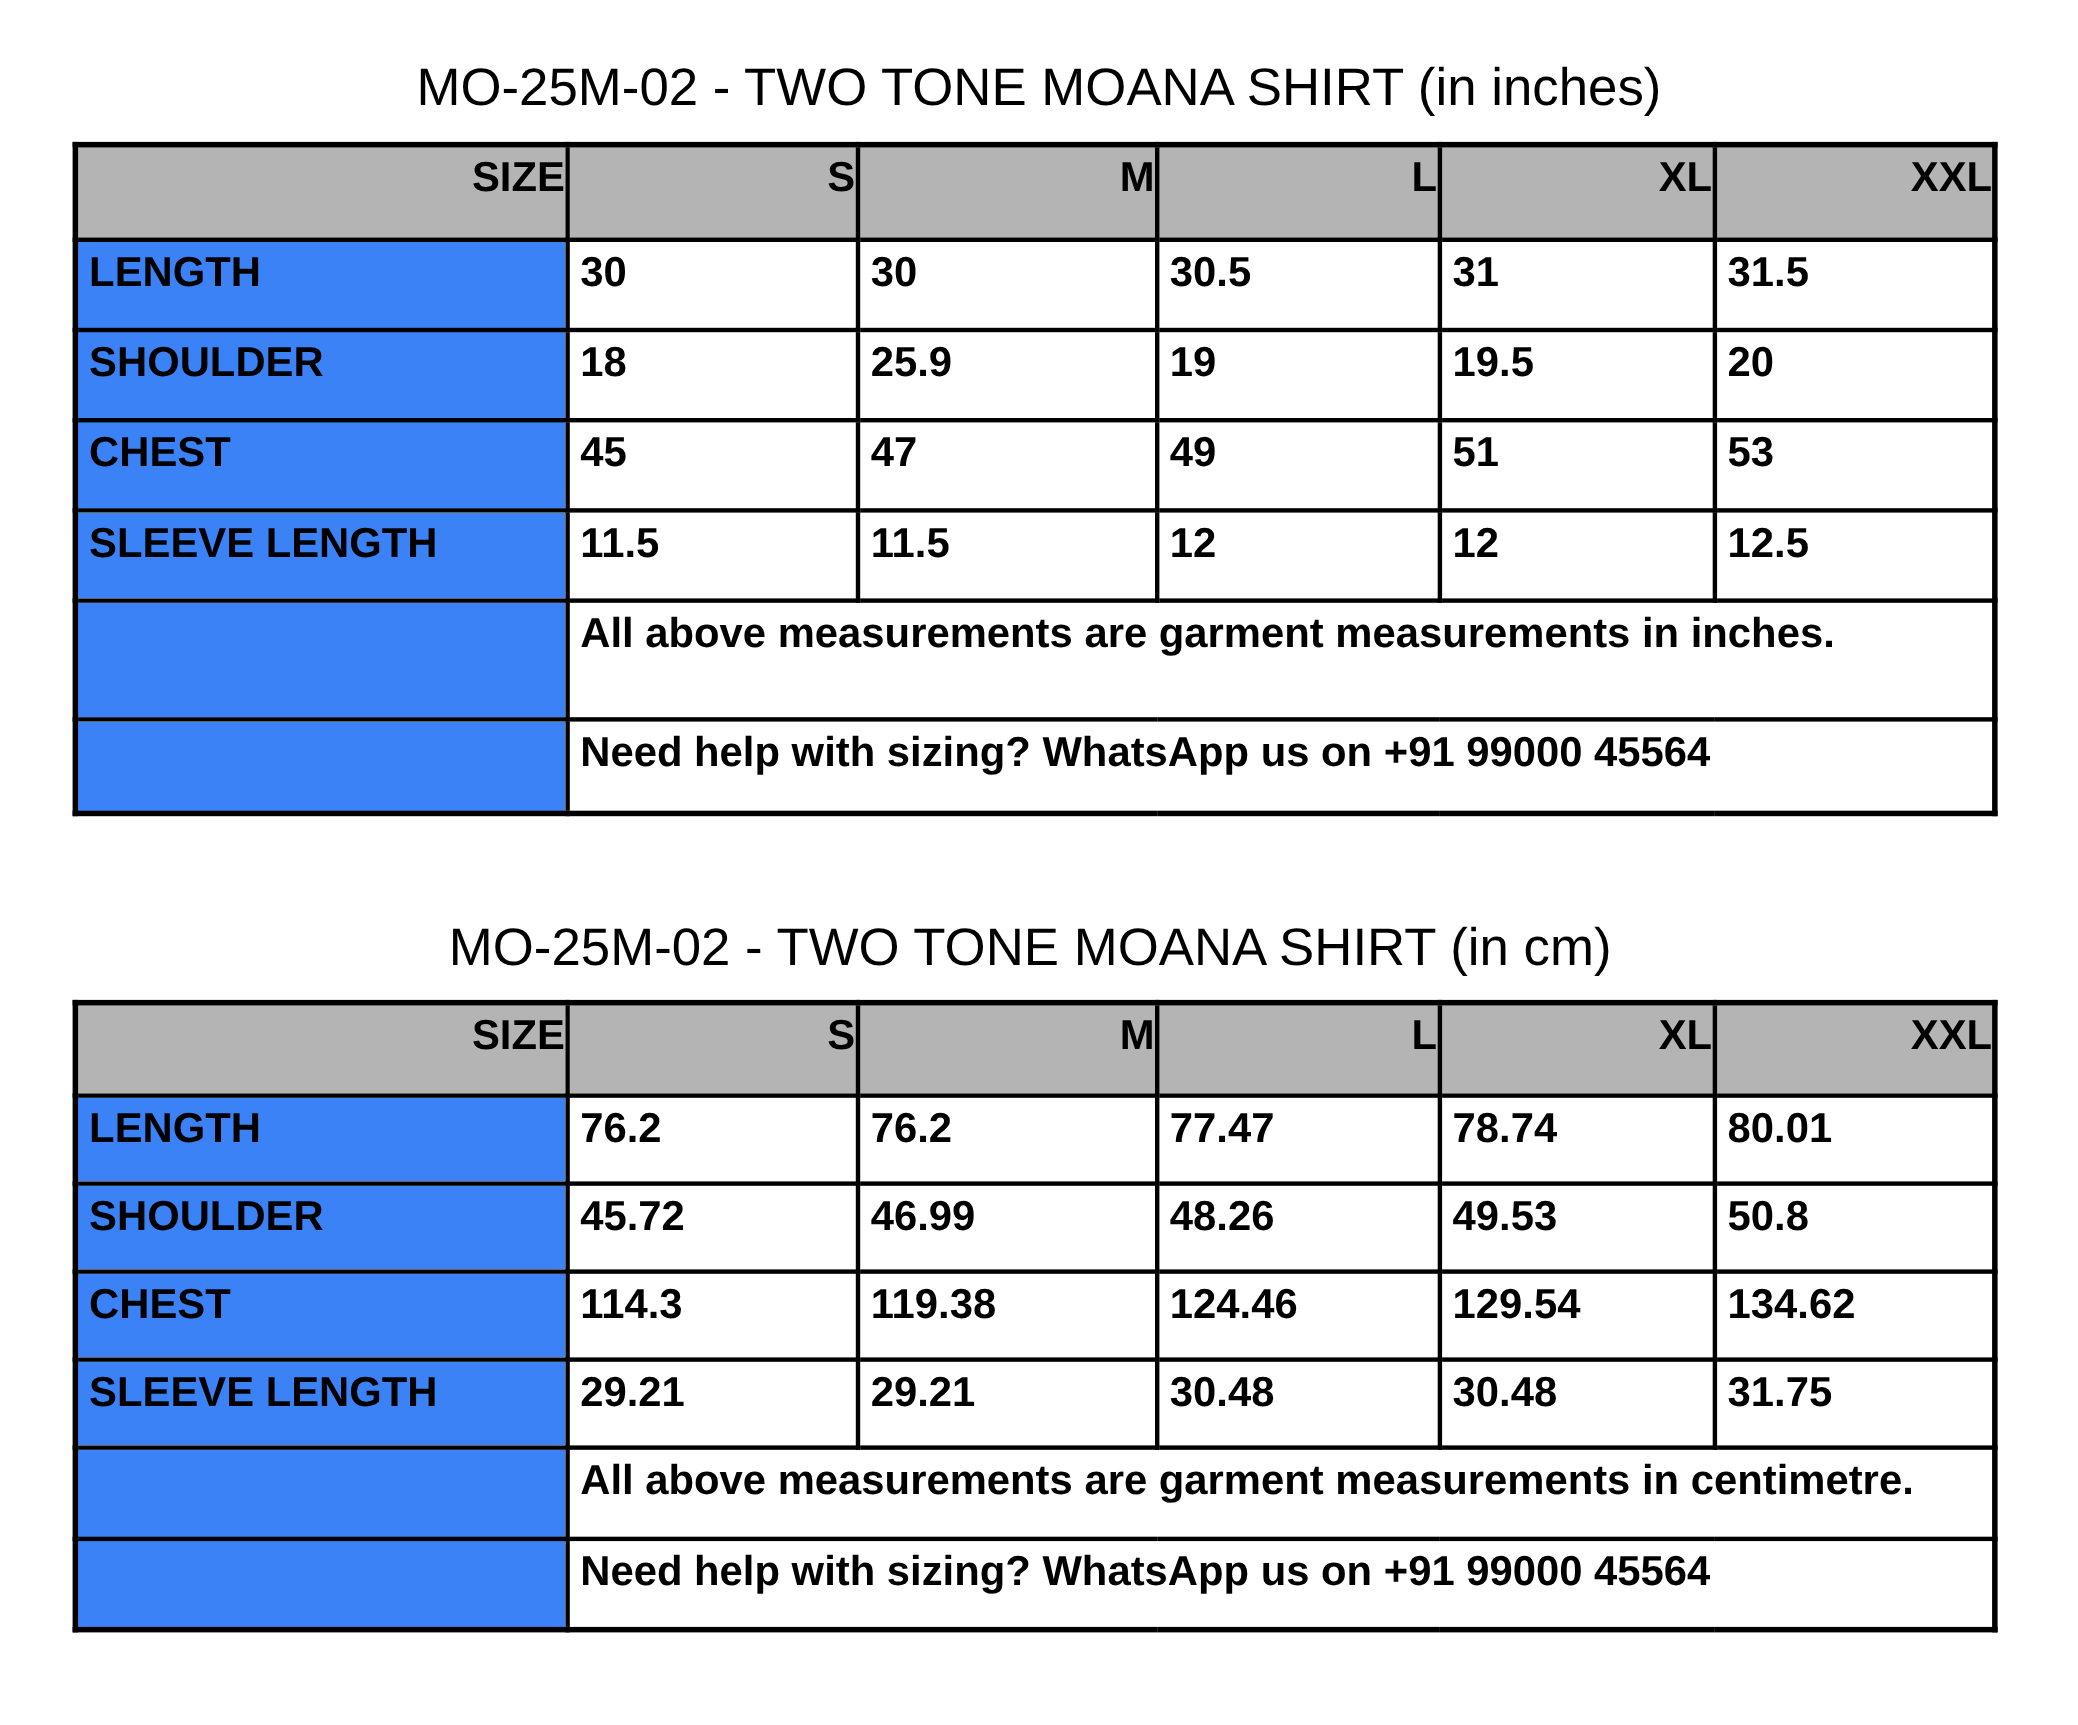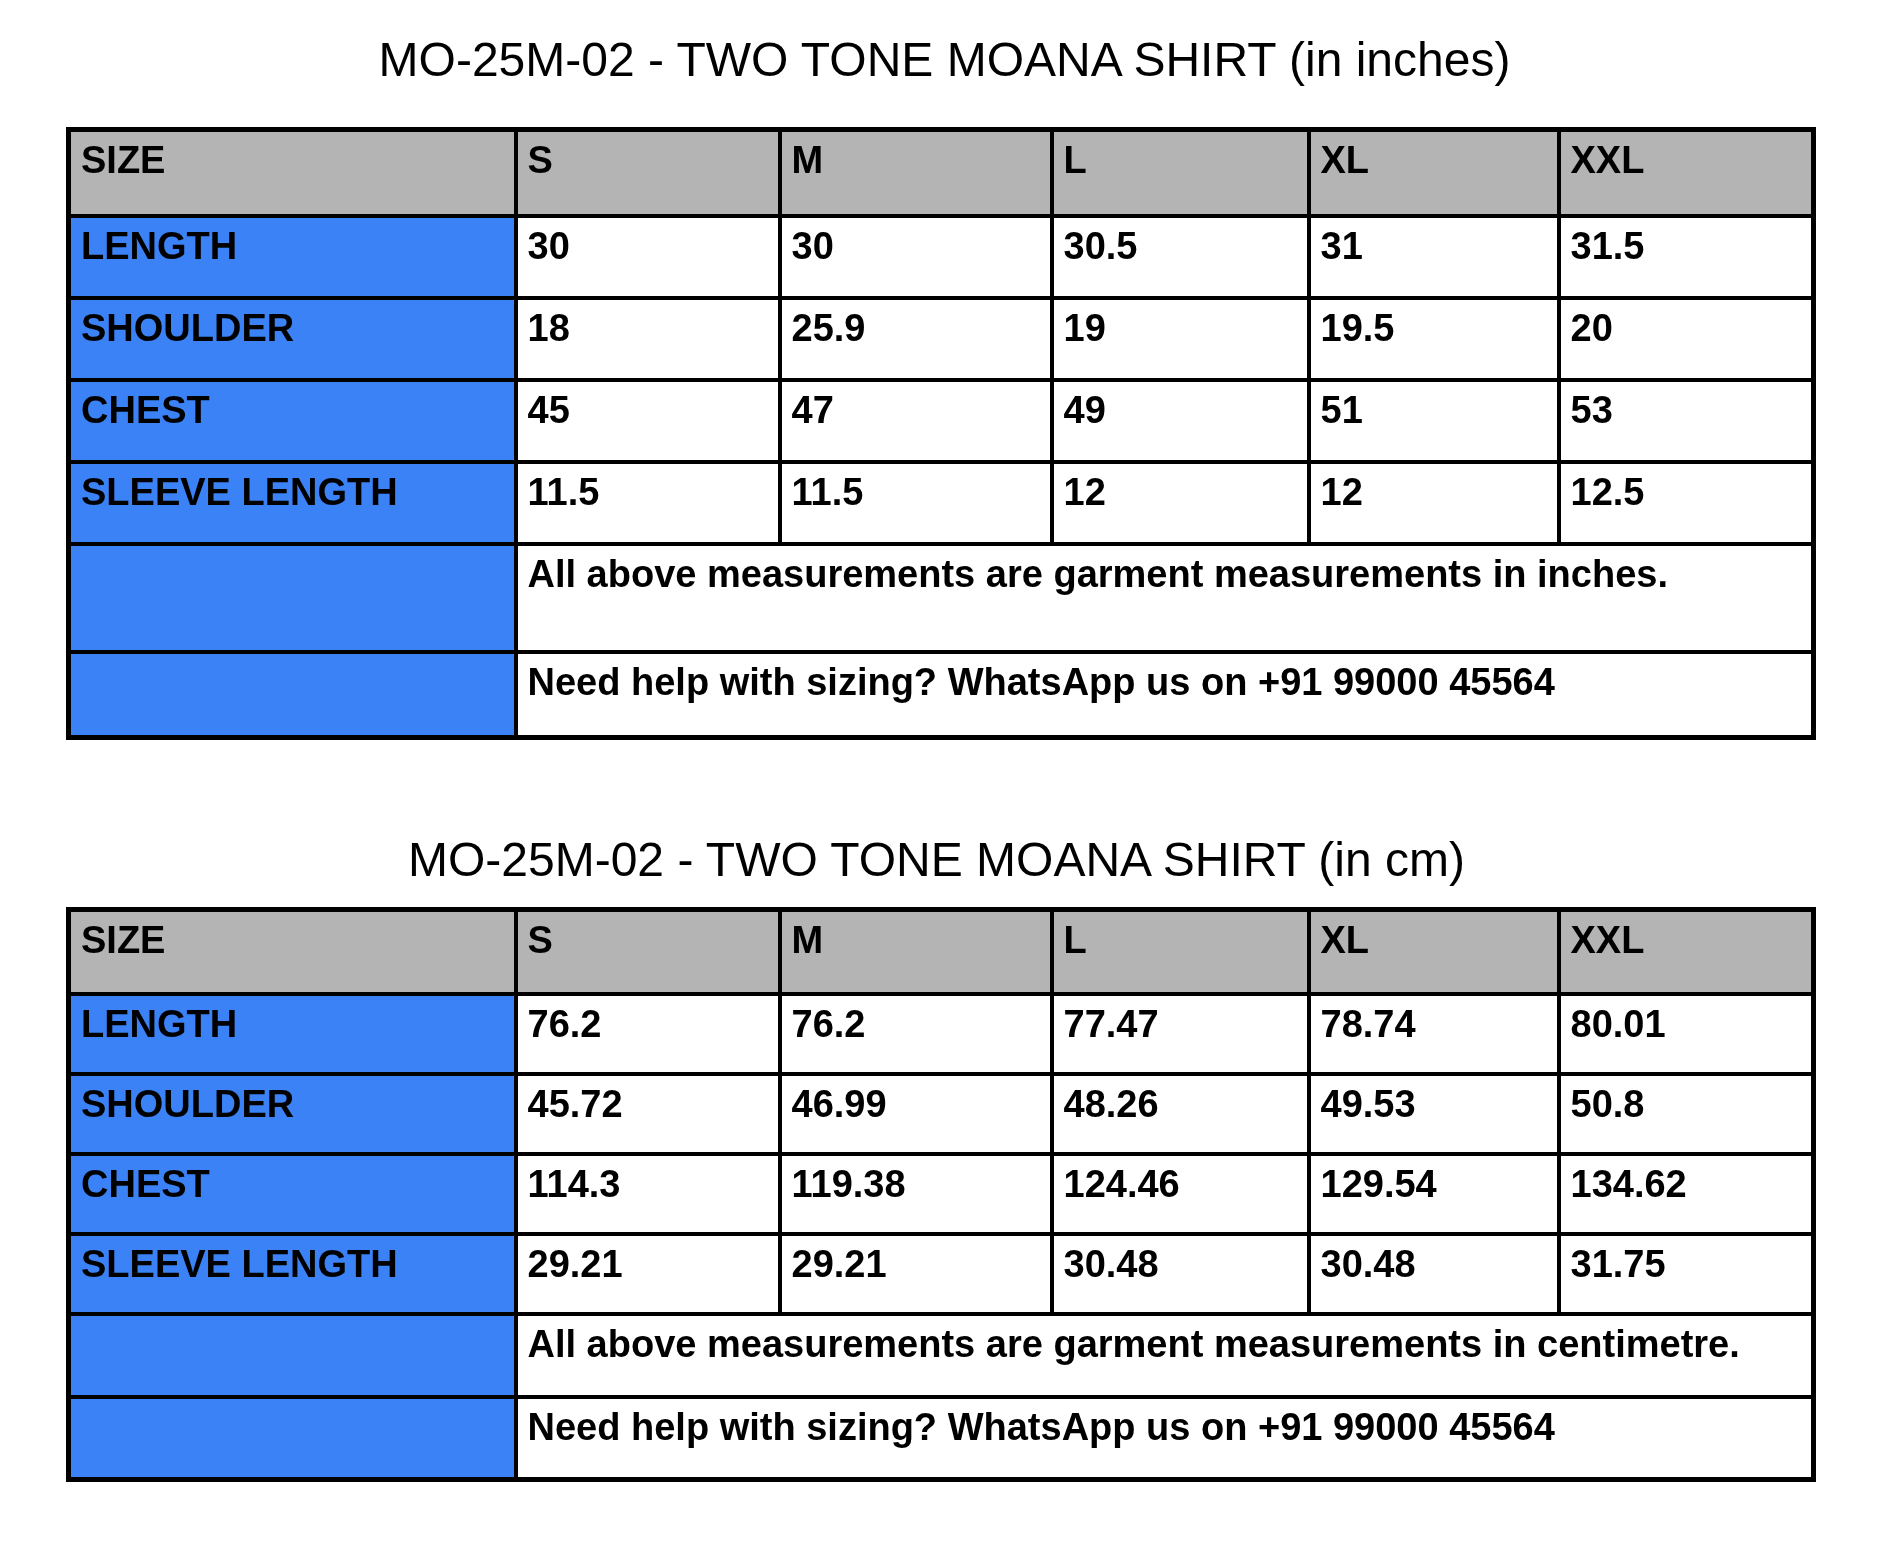--- a/index.html
+++ b/index.html
@@ -18,21 +18,21 @@
     position: relative;
   }
   .chart-title {
     font-size: 48px;
     line-height: 1.15;
     text-align: center;
     font-weight: normal;
     color: #000000;
     letter-spacing: 0px;
   }
-  .title-1 { padding-top: 32px; margin: 0 0 40px 0; }
+  .title-1 { padding-top: 52px; margin: 0 0 22px 0; }
   .title-2 { padding-top: 0;  margin: 92px 16px 20px 0; }
 
   table.size-table {
     border-collapse: collapse;
     table-layout: fixed;
     margin-left: 66px;
     width: 1745px;
     border: 5px solid #000000;
   }
   table.size-table th,
@@ -42,20 +42,21 @@
     text-align: left;
     padding: 5px 0 0 10px;
     font-size: 38px;
     line-height: 1.25;
     overflow: hidden;
     white-space: nowrap;
   }
   table.size-table th {
     background: #b4b4b4;
     font-weight: bold;
+    text-align: right;
   }
   table.size-table td.rowlabel {
     background: #3b82f6;
     font-weight: bold;
   }
   table.size-table td.val,
   table.size-table td.note {
     background: #ffffff;
     font-weight: bold;
   }

